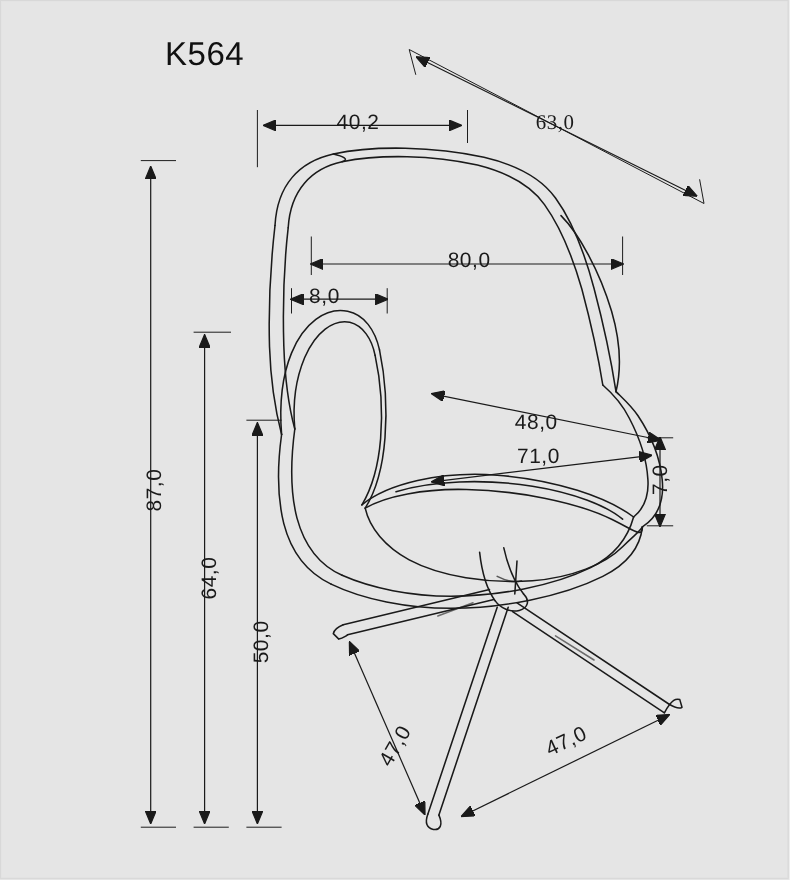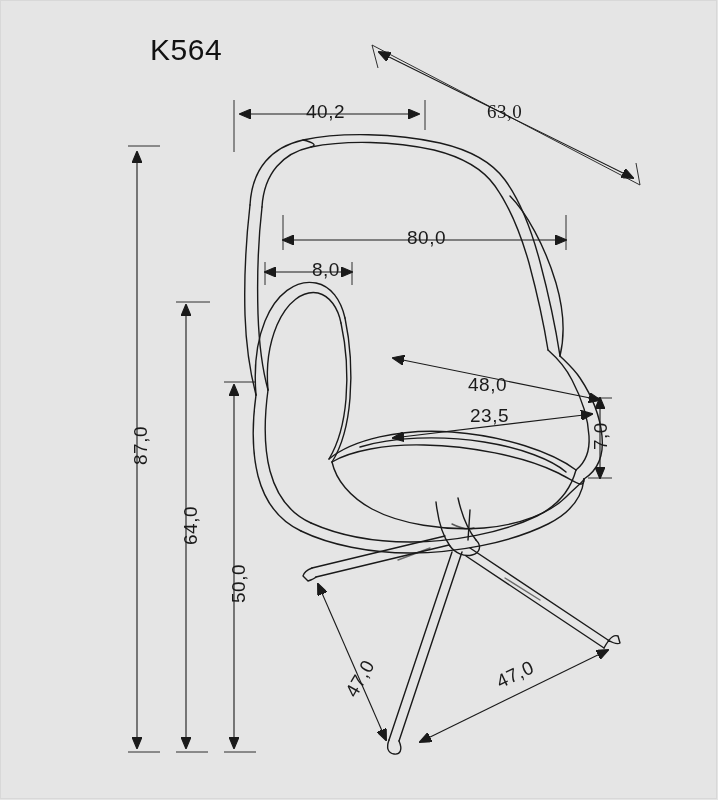--- a/index.html
+++ b/index.html
@@ -230,25 +230,25 @@
   </svg>
 
   <div id="model-title">K564</div>
 
   <div class="dim-label" style="left:306px; top:101px;">40,2</div>
 
   <div class="dim-label" style="left:487px; top:101px;font-family:Liberation Serif, serif;">63,0</div>
 
   <div class="dim-label" style="left:407px; top:227px;">80,0</div>
 
-  <div class="dim-label" style="left:281px; top:259px;margin-left:31px;">8,0</div>
+  <div class="dim-label" style="left:281px; top:259px;">8,0</div>
 
   <div class="dim-label" style="left:468px; top:374px;">48,0</div>
 
-  <div class="dim-label" style="left:470px; top:405px;">23,5</div>
+  <div class="dim-label" style="left:470px; top:405px;">71,0</div>
 
   <div class="dim-label rot" style="left:590px; top:450px;">7,0</div>
 
   <div class="dim-label rot" style="left:130px; top:465px;">87,0</div>
 
   <div class="dim-label rot" style="left:180px; top:545px;">64,0</div>
 
   <div class="dim-label rot" style="left:228px; top:603px;">50,0</div>
 
   <div class="dim-label rot-diag" style="left:341px; top:690px;">47,0</div>

